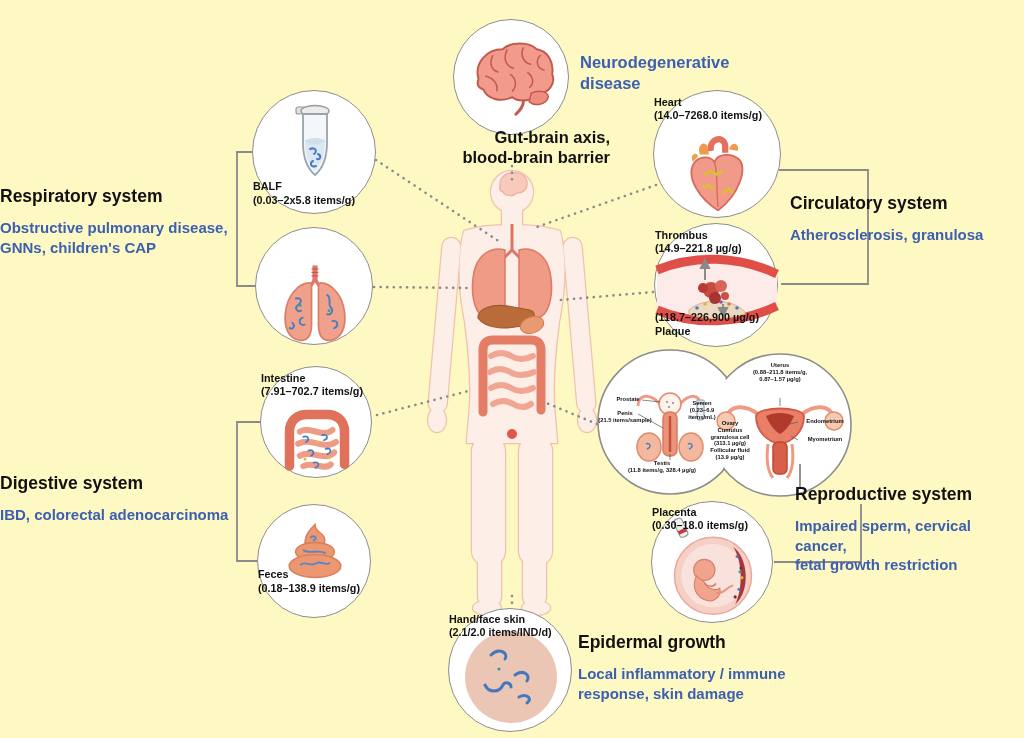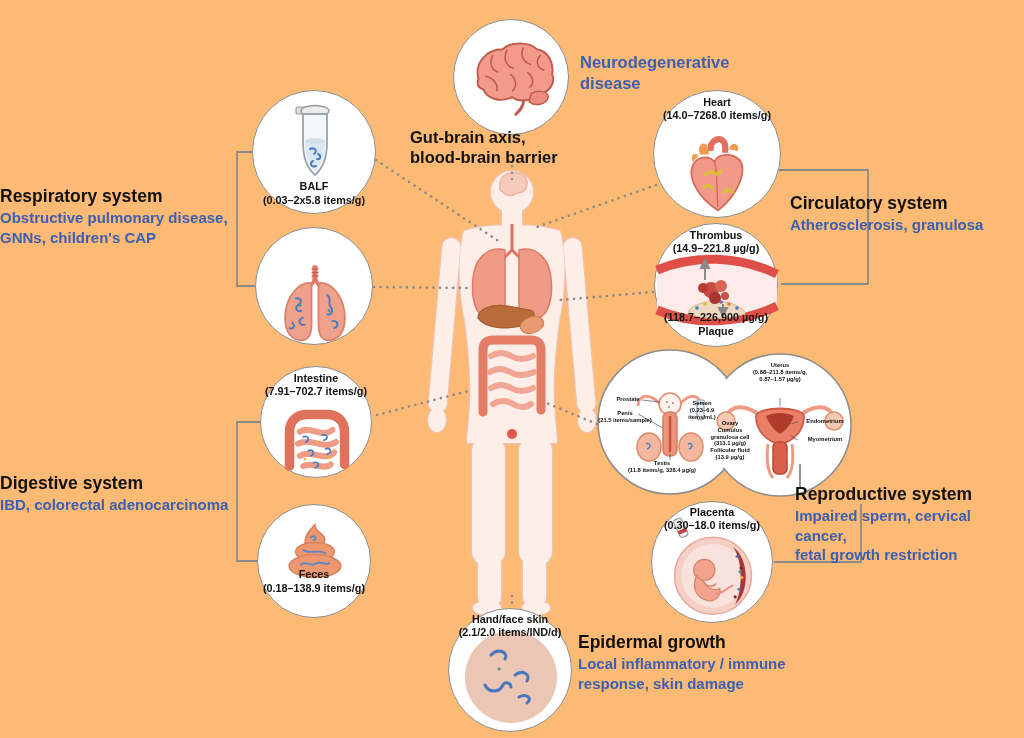--- a/index.html
+++ b/index.html
@@ -1,29 +1,29 @@
 <!DOCTYPE html>
 <html><head>
 <meta charset="utf-8">
 <style>
   html,body{margin:0;padding:0;background:#fff;}
-  .canvas{position:relative;width:1024px;height:738px;background:#fdba74;overflow:hidden;
+  .canvas{position:relative;width:1024px;height:738px;background:#fef9c3;overflow:hidden;
           font-family:"Liberation Sans", sans-serif;}
   .overlay{position:absolute;left:0;top:0;z-index:1;}
   .circle{position:absolute;border-radius:50%;background:#fff;border:1.6px solid #8d8d8d;
           box-sizing:border-box;z-index:2;}
   .icon{position:absolute;}
-  .clabel{position:absolute;left:0;right:0;text-align:center;font-weight:bold;color:#111;
+  .clabel{position:absolute;left:0;right:0;text-align:left;font-weight:bold;color:#111;
           font-size:10.8px;line-height:1.25;z-index:4;}
   .clabel span{display:block;white-space:pre-line;}
   .sys{position:absolute;z-index:3;}
   .sys-title{font-weight:bold;font-size:17.5px;color:#111;line-height:1.15;}
-  .sys-disease{font-weight:bold;font-size:15px;color:#3c5fb2;white-space:pre-line;line-height:1.3;margin-top:2px;}
+  .sys-disease{font-weight:bold;font-size:15px;color:#3c5fb2;white-space:pre-line;line-height:1.3;margin-top:12px;}
   .caption-bold{position:absolute;font-weight:bold;font-size:16.5px;color:#111;white-space:pre-line;
-          line-height:1.2;text-align:left;z-index:3;}
+          line-height:1.2;text-align:right;z-index:3;}
   .disease-big{position:absolute;font-weight:bold;font-size:16.5px;color:#3c5fb2;white-space:pre-line;
           line-height:1.25;z-index:3;}
   .ta-r{text-align:left;}
   .tiny{position:absolute;font-weight:bold;color:#111;font-size:5.8px;line-height:1.18;
         text-align:center;white-space:pre-line;z-index:4;}
   .repro-wrap{position:absolute;z-index:2;}
 </style>
 </head>
 <body>
 

